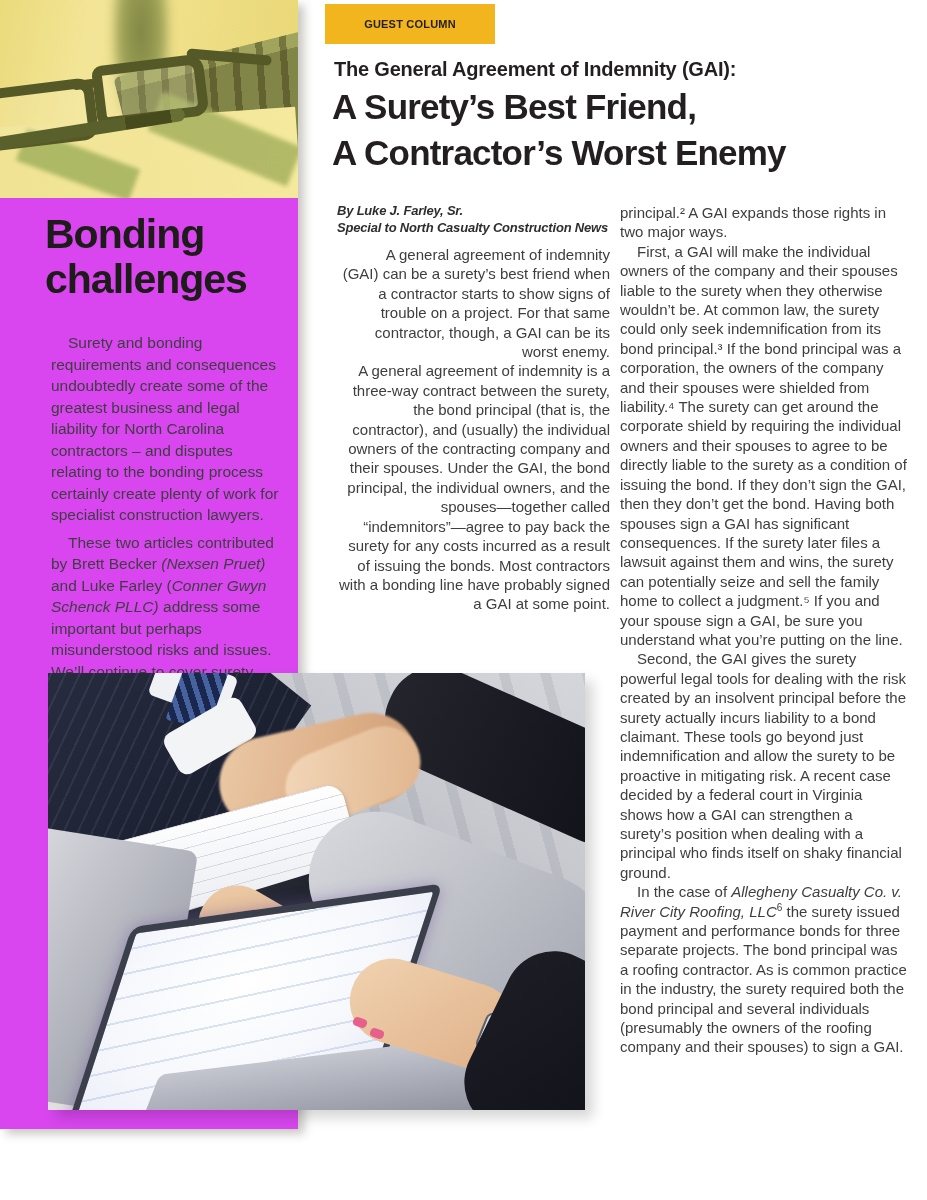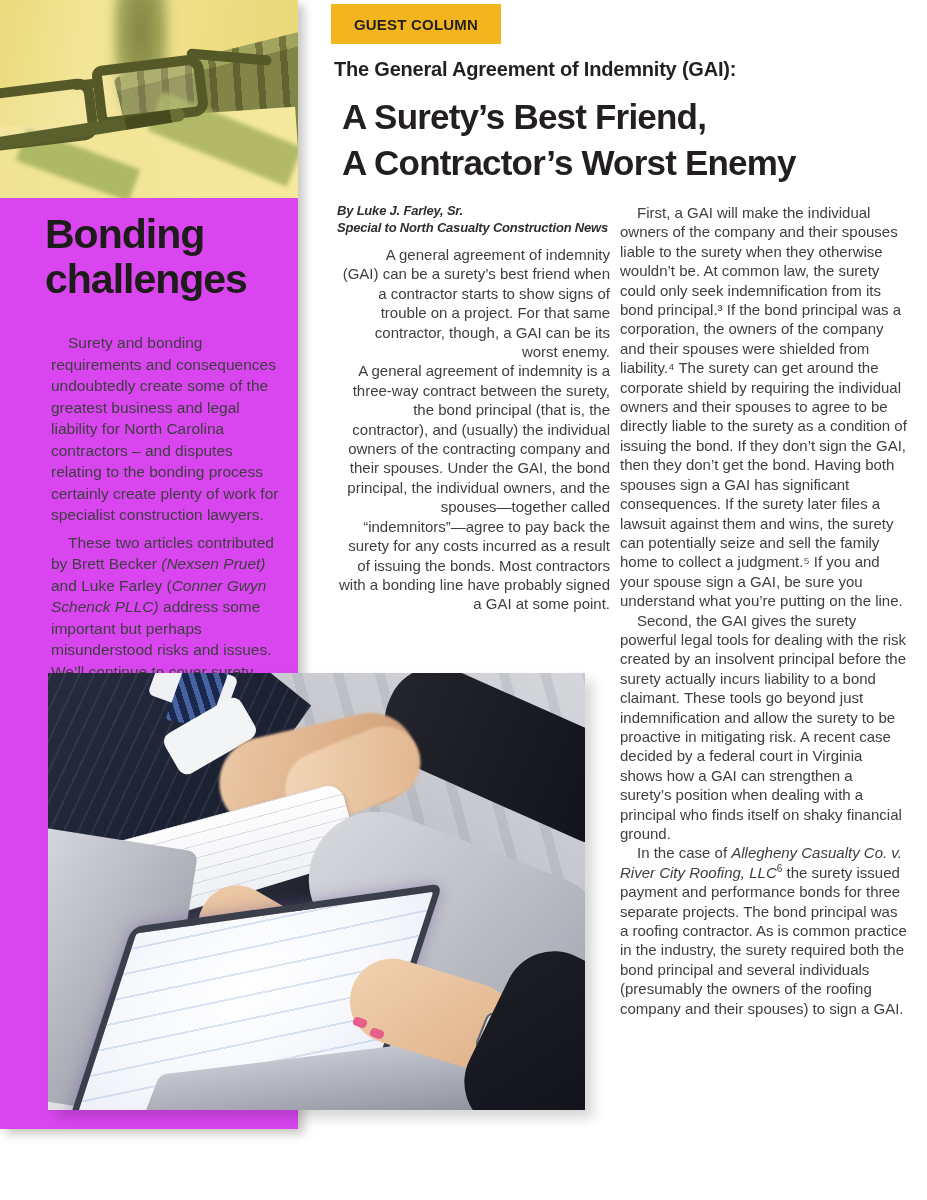--- a/index.html
+++ b/index.html
@@ -37,25 +37,25 @@
 
   .sidebar-title{position:absolute;left:45px;top:212px;margin:0;font-size:41px;line-height:45px;
                  font-weight:bold;letter-spacing:-1px;color:#1e1c1a;white-space:pre-line;}
   .sidebar-text{position:absolute;left:45px;top:326px;width:240px;font-size:15.5px;line-height:21.5px;
                 color:#3e3e40;}
   .sidebar-text p{margin:6px;}
   .indent{text-indent:17px;}
 
   
   .kicker{position:absolute;left:325px;top:4px;width:170px;height:40px;background:#f2b51e;
-          display:flex;align-items:center;justify-content:center;font-weight:bold;font-size:15px;
-          color:#231f20;letter-spacing:.2px;margin-left:6px;}
+          display:flex;align-items:center;justify-content:center;font-weight:bold;font-size:11px;
+          color:#231f20;letter-spacing:.2px;}
   .eyebrow{position:absolute;left:334px;top:58px;font-size:20px;font-weight:bold;color:#231f20;
            letter-spacing:-.2px;}
-  .title{position:absolute;left:332px;top:84px;margin:10px;font-size:35px;line-height:46px;font-weight:bold;
+  .title{position:absolute;left:332px;top:84px;margin:0;font-size:35px;line-height:46px;font-weight:bold;
          color:#231f20;letter-spacing:-.8px;}
 
   
   .byline{position:absolute;left:337px;top:203px;font-style:italic;font-weight:bold;font-size:13px;
           line-height:16.5px;color:#2e2e30;letter-spacing:-.2px;}
   .col{position:absolute;font-size:15px;line-height:19.4px;color:#3e3e40;hyphens:auto;}
   .col p{margin:0;}
   .col1{left:337px;top:245px;width:273px;text-align:right;}
   .col2{left:620px;top:203px;width:288px;}
   .col sup{font-size:10px;line-height:0;}
@@ -160,20 +160,21 @@
     <div>By Luke J. Farley, Sr.</div>
     <div>Special to North Casualty Construction News</div>
   </div>
 
   <div class="col col1">
     <p class="indent">A general agreement of indemnity (GAI) can be a surety’s best friend when a contractor starts to show signs of trouble on a project. For that same contractor, though, a GAI can be its worst enemy.</p>
     <p class="indent">A general agreement of indemnity is a three-way contract between the surety, the bond principal (that is, the contractor), and (usually) the individual owners of the contracting company and their spouses. Under the GAI, the bond principal, the individual owners, and the spouses—together called “indemnitors”—agree to pay back the surety for any costs incurred as a result of issuing the bonds. Most contractors with a bonding line have probably signed a GAI at some point.</p>
   </div>
 
   <div class="col col2">
+    <p>principal.² A GAI expands those rights in two major ways.</p>
     <p class="indent">First, a GAI will make the individual owners of the company and their spouses liable to the surety when they otherwise wouldn’t be. At common law, the surety could only seek indemnification from its bond principal.³ If the bond principal was a corporation, the owners of the company and their spouses were shielded from liability.⁴ The surety can get around the corporate shield by requiring the individual owners and their spouses to agree to be directly liable to the surety as a condition of issuing the bond. If they don’t sign the GAI, then they don’t get the bond. Having both spouses sign a GAI has significant consequences. If the surety later files a lawsuit against them and wins, the surety can potentially seize and sell the family home to collect a judgment.⁵ If you and your spouse sign a GAI, be sure you understand what you’re putting on the line.</p>
     <p class="indent">Second, the GAI gives the surety powerful legal tools for dealing with the risk created by an insolvent principal before the surety actually incurs liability to a bond claimant. These tools go beyond just indemnification and allow the surety to be proactive in mitigating risk. A recent case decided by a federal court in Virginia shows how a GAI can strengthen a surety’s position when dealing with a principal who finds itself on shaky financial ground.</p>
     <p class="indent"><span>In the case of </span><i>Allegheny Casualty Co. v. River City Roofing, LLC</i><sup>6</sup><span> the surety issued payment and performance bonds for three separate projects. The bond principal was a roofing contractor. As is common practice in the industry, the surety required both the bond principal and several individuals (presumably the owners of the roofing company and their spouses) to sign a GAI.</span></p>
   </div>
 
   <div class="photo-main">
     <div class="mp-bg"></div>
     <div class="mp-suit-right"></div>
     <div class="mp-sleeve-top"></div>
     <div class="mp-suit-left"></div>

